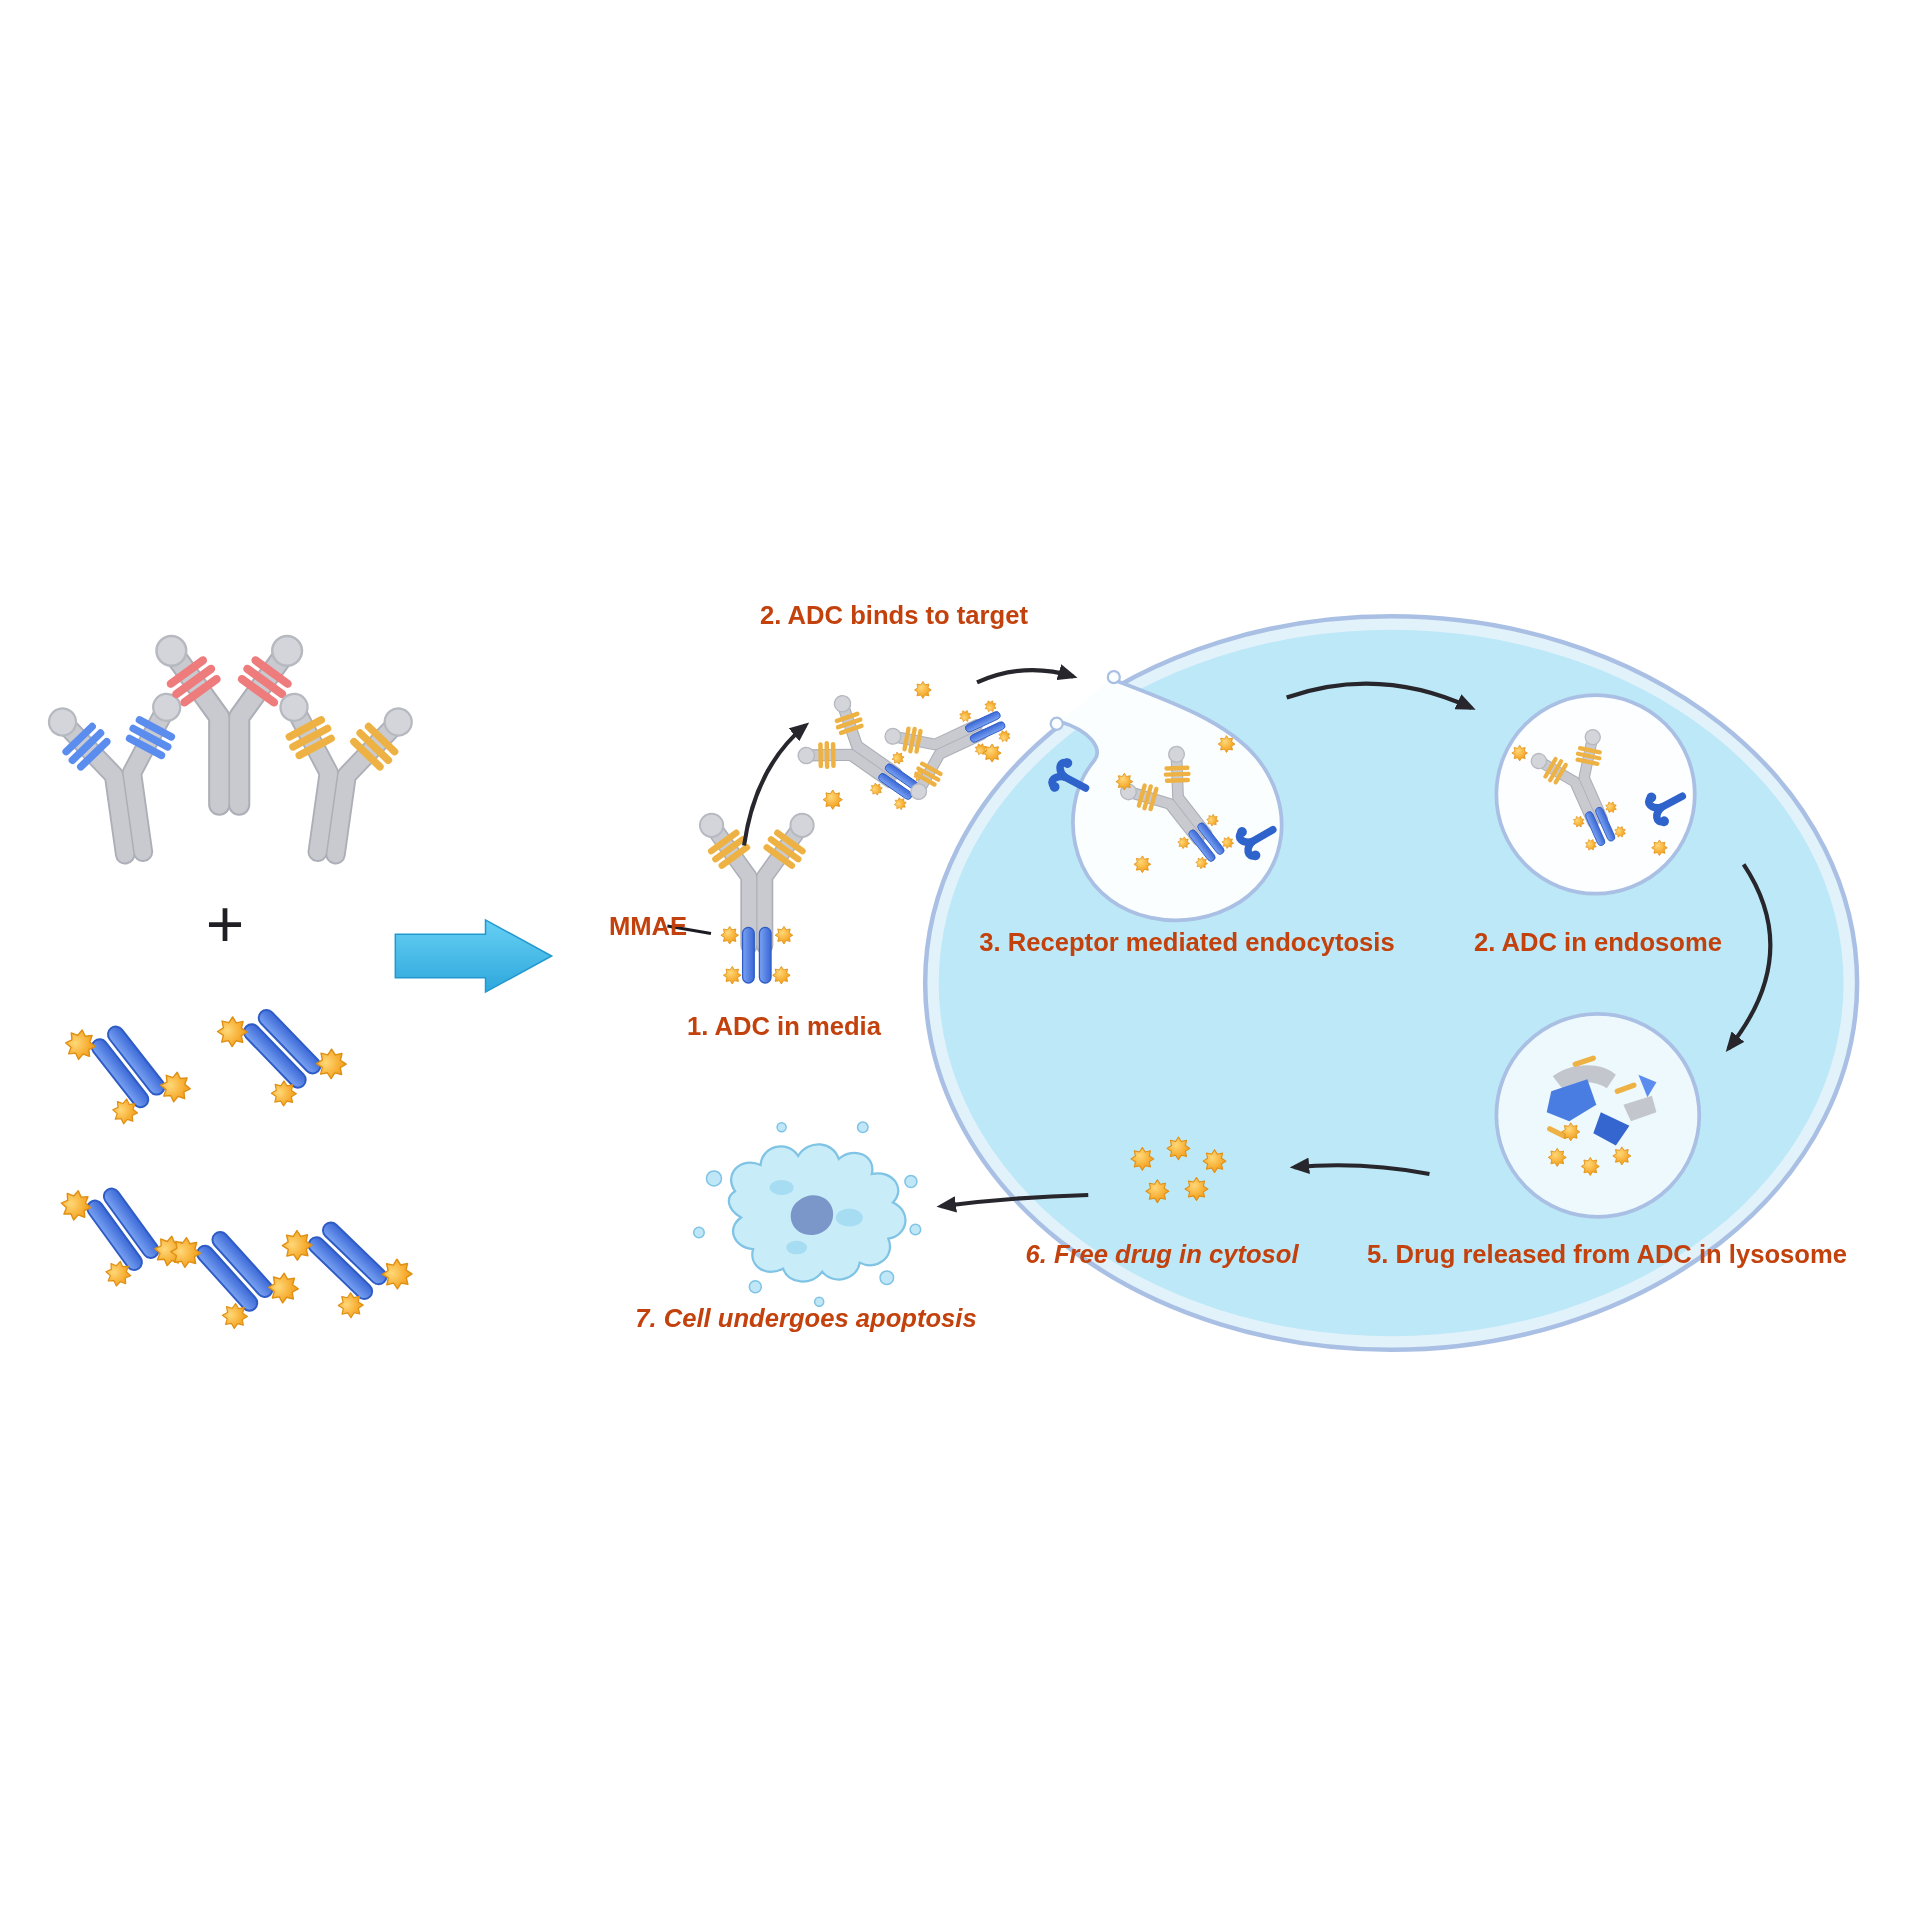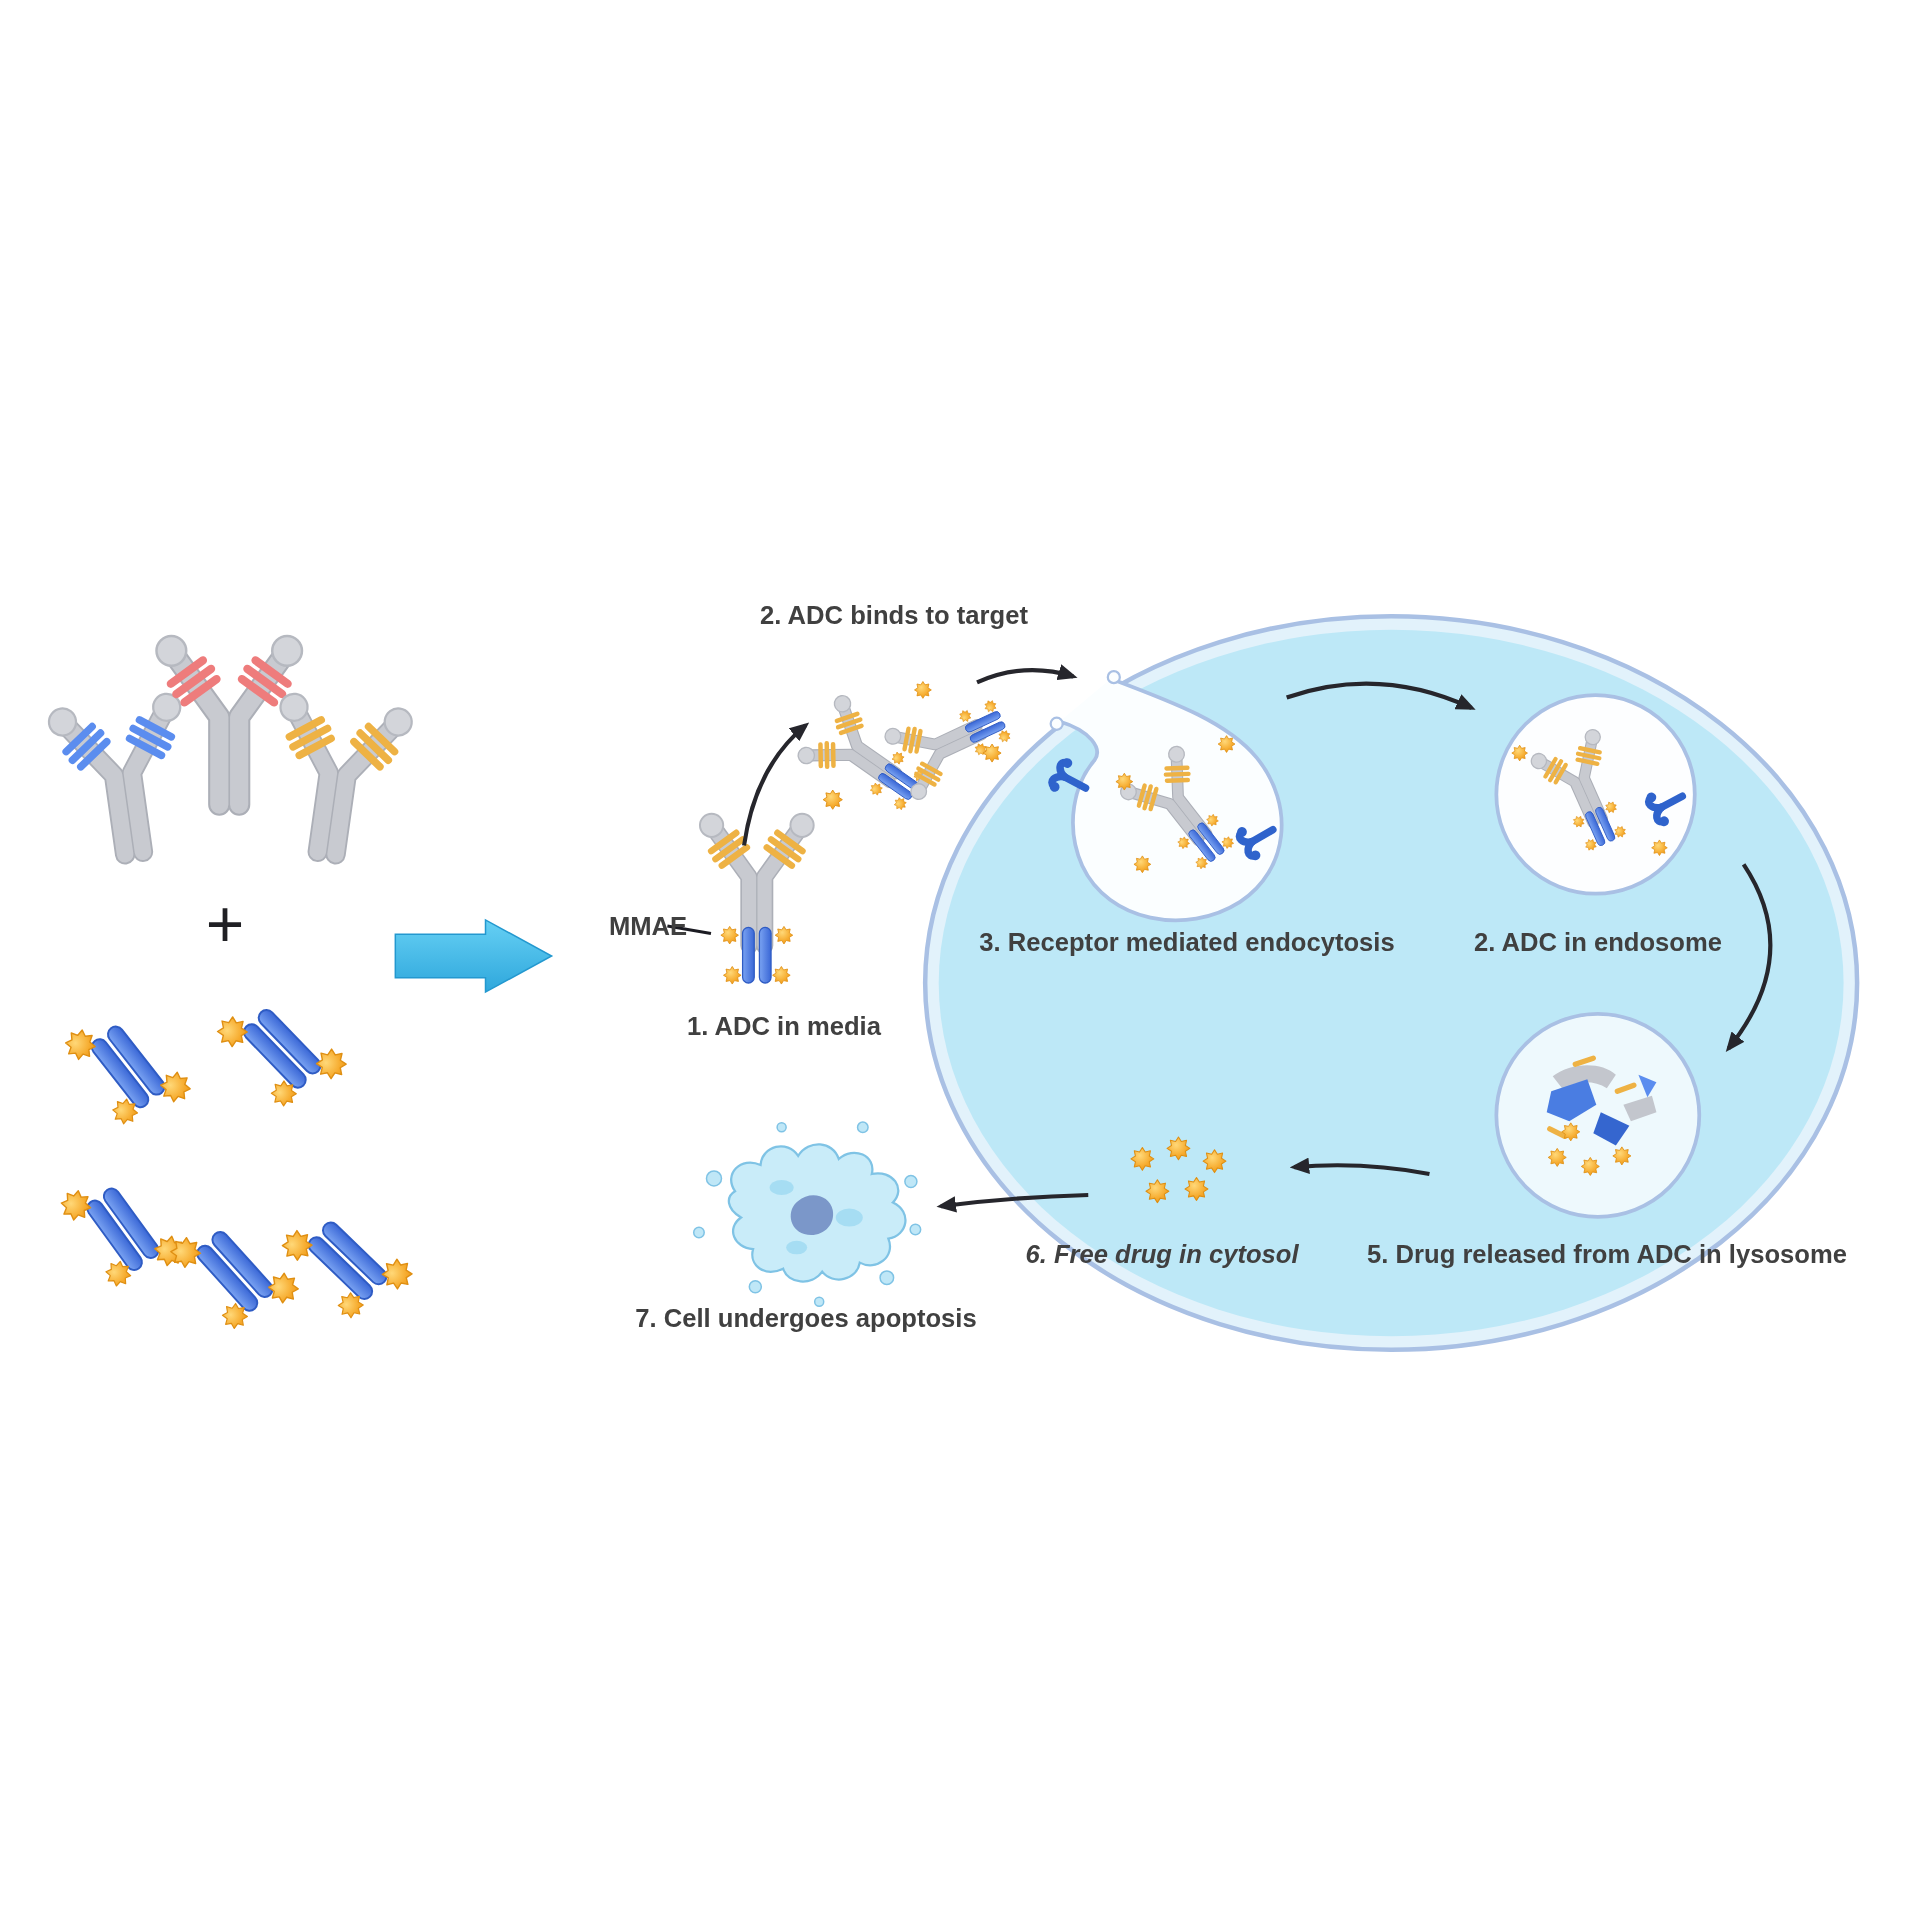--- a/index.html
+++ b/index.html
@@ -1,20 +1,20 @@
 <!DOCTYPE html>
 <html style="font-size:12px"><head>
 <meta charset="utf-8">
 <style>
   html,body{margin:0;padding:0;background:#ffffff;}
   .canvas{position:relative;width:1924px;height:1924px;background:#ffffff;
           font-family:"Liberation Sans", sans-serif;overflow:hidden;}
   svg.art{position:absolute;left:0;top:0;}
   .lbl{position:absolute;transform:translateX(-50%);font-weight:700;font-size:25.6px;
-       color:#404040;white-space:nowrap;line-height:30px;}
+       color:#c2410c;white-space:nowrap;line-height:30px;}
   .plus{position:absolute;transform:translate(-50%,-50%);font-size:66px;font-weight:400;color:#202024;}
   .chain{fill:none;stroke:#c8cad0;stroke-width:22;stroke-linecap:round;stroke-linejoin:round;}
   .chain-sh{fill:none;stroke:#acafb7;stroke-width:27;stroke-linecap:round;stroke-linejoin:round;}
   .stripe{stroke:currentColor;stroke-width:10;stroke-linecap:round;}
   .rcpt{stroke:#2f63cc;stroke-width:10;fill:none;stroke-linecap:round;}
   .flow{stroke:#26262c;stroke-width:5.5;fill:none;}
 </style>
 </head>
 <body>
 
@@ -250,16 +250,16 @@
 </svg>
 
 <div class="plus" style="left:225px;top:924px;">+</div>
 <div class="lbl" style="left:648px;top:911px;">MMAE</div>
 <div class="lbl" style="left:744px;top:1011px;margin-left:40px;">1. ADC in media</div>
 <div class="lbl" style="left:894px;top:600px;">2. ADC binds to target</div>
 <div class="lbl" style="left:1187px;top:927px;text-align:center;">3. Receptor mediated endocytosis</div>
 <div class="lbl" style="left:1598px;top:927px;">2. ADC in endosome</div>
 <div class="lbl" style="left:1607px;top:1239px;">5. Drug released from ADC in lysosome</div>
 <div class="lbl" style="left:1162px;top:1239px;font-style:italic;">6. Free drug in cytosol</div>
-<div class="lbl" style="left:806px;top:1303px;">7. Cell undergoes apoptosis</div>
+<div class="lbl" style="left:806px;top:1303px;font-style:italic;">7. Cell undergoes apoptosis</div>
 
 </div>
 
 
 </body></html>

